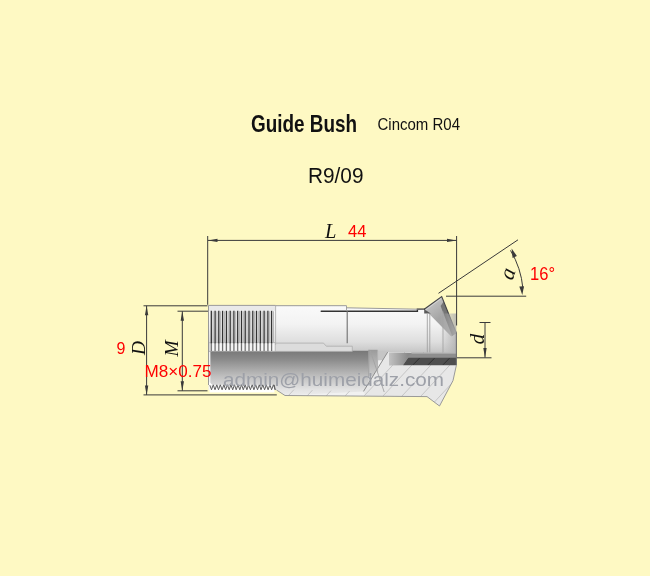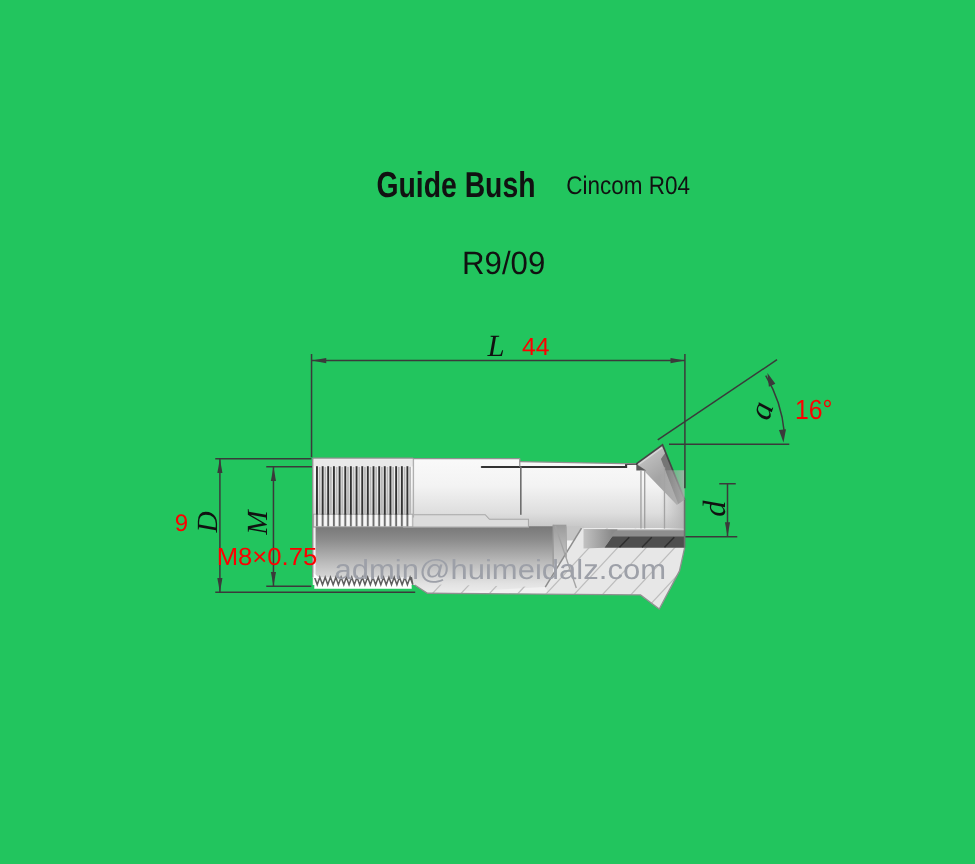--- a/index.html
+++ b/index.html
@@ -1,16 +1,16 @@
 <!DOCTYPE html>
 <html><head>
 <meta charset="utf-8">
 <style>
   html,body{margin:0;padding:0;background:#ffffff;}
-  #page{position:relative;width:650px;height:576px;background:#22c55e;overflow:hidden;
+  #page{position:relative;width:650px;height:576px;background:#fef9c3;overflow:hidden;
         font-family:"Liberation Sans",sans-serif;}
 </style>
 </head>
 <body>
 <div id="page">
 <svg width="650" height="576" viewBox="0 0 650 576">
 <defs>
   <linearGradient id="topg" x1="0" y1="296" x2="0" y2="352" gradientUnits="userSpaceOnUse">
     <stop offset="0" stop-color="#fdfdfd"></stop>
           <stop offset="0.5" stop-color="#f3f3f3"></stop>

